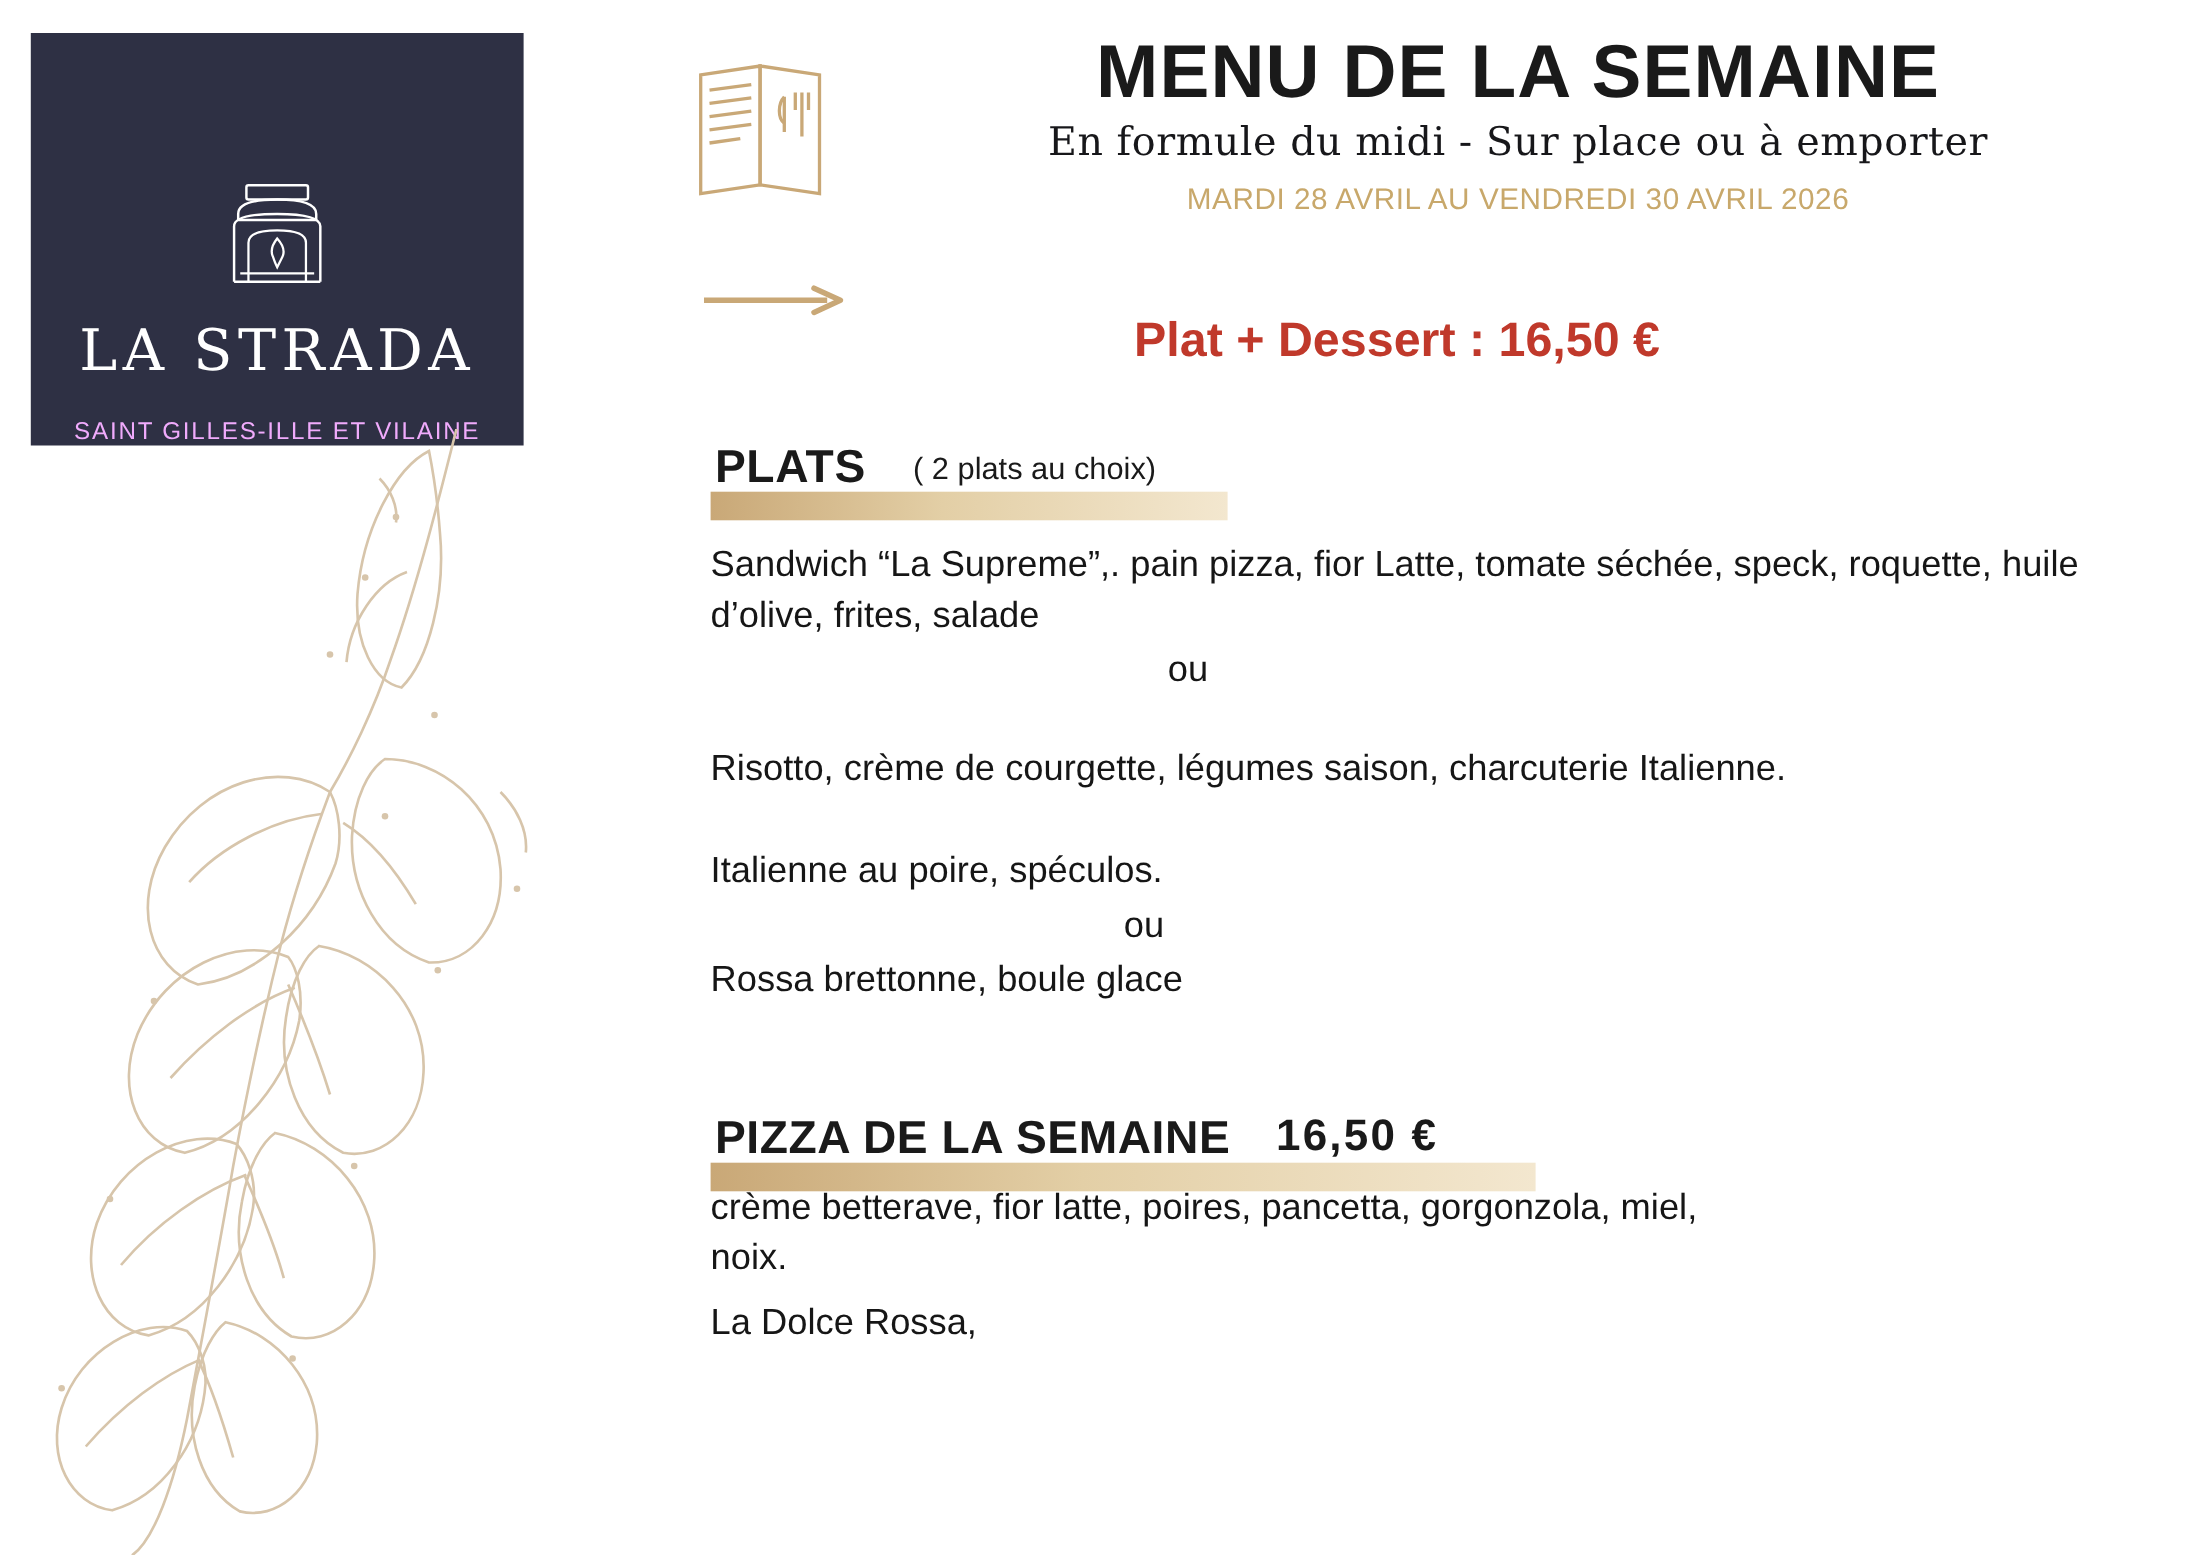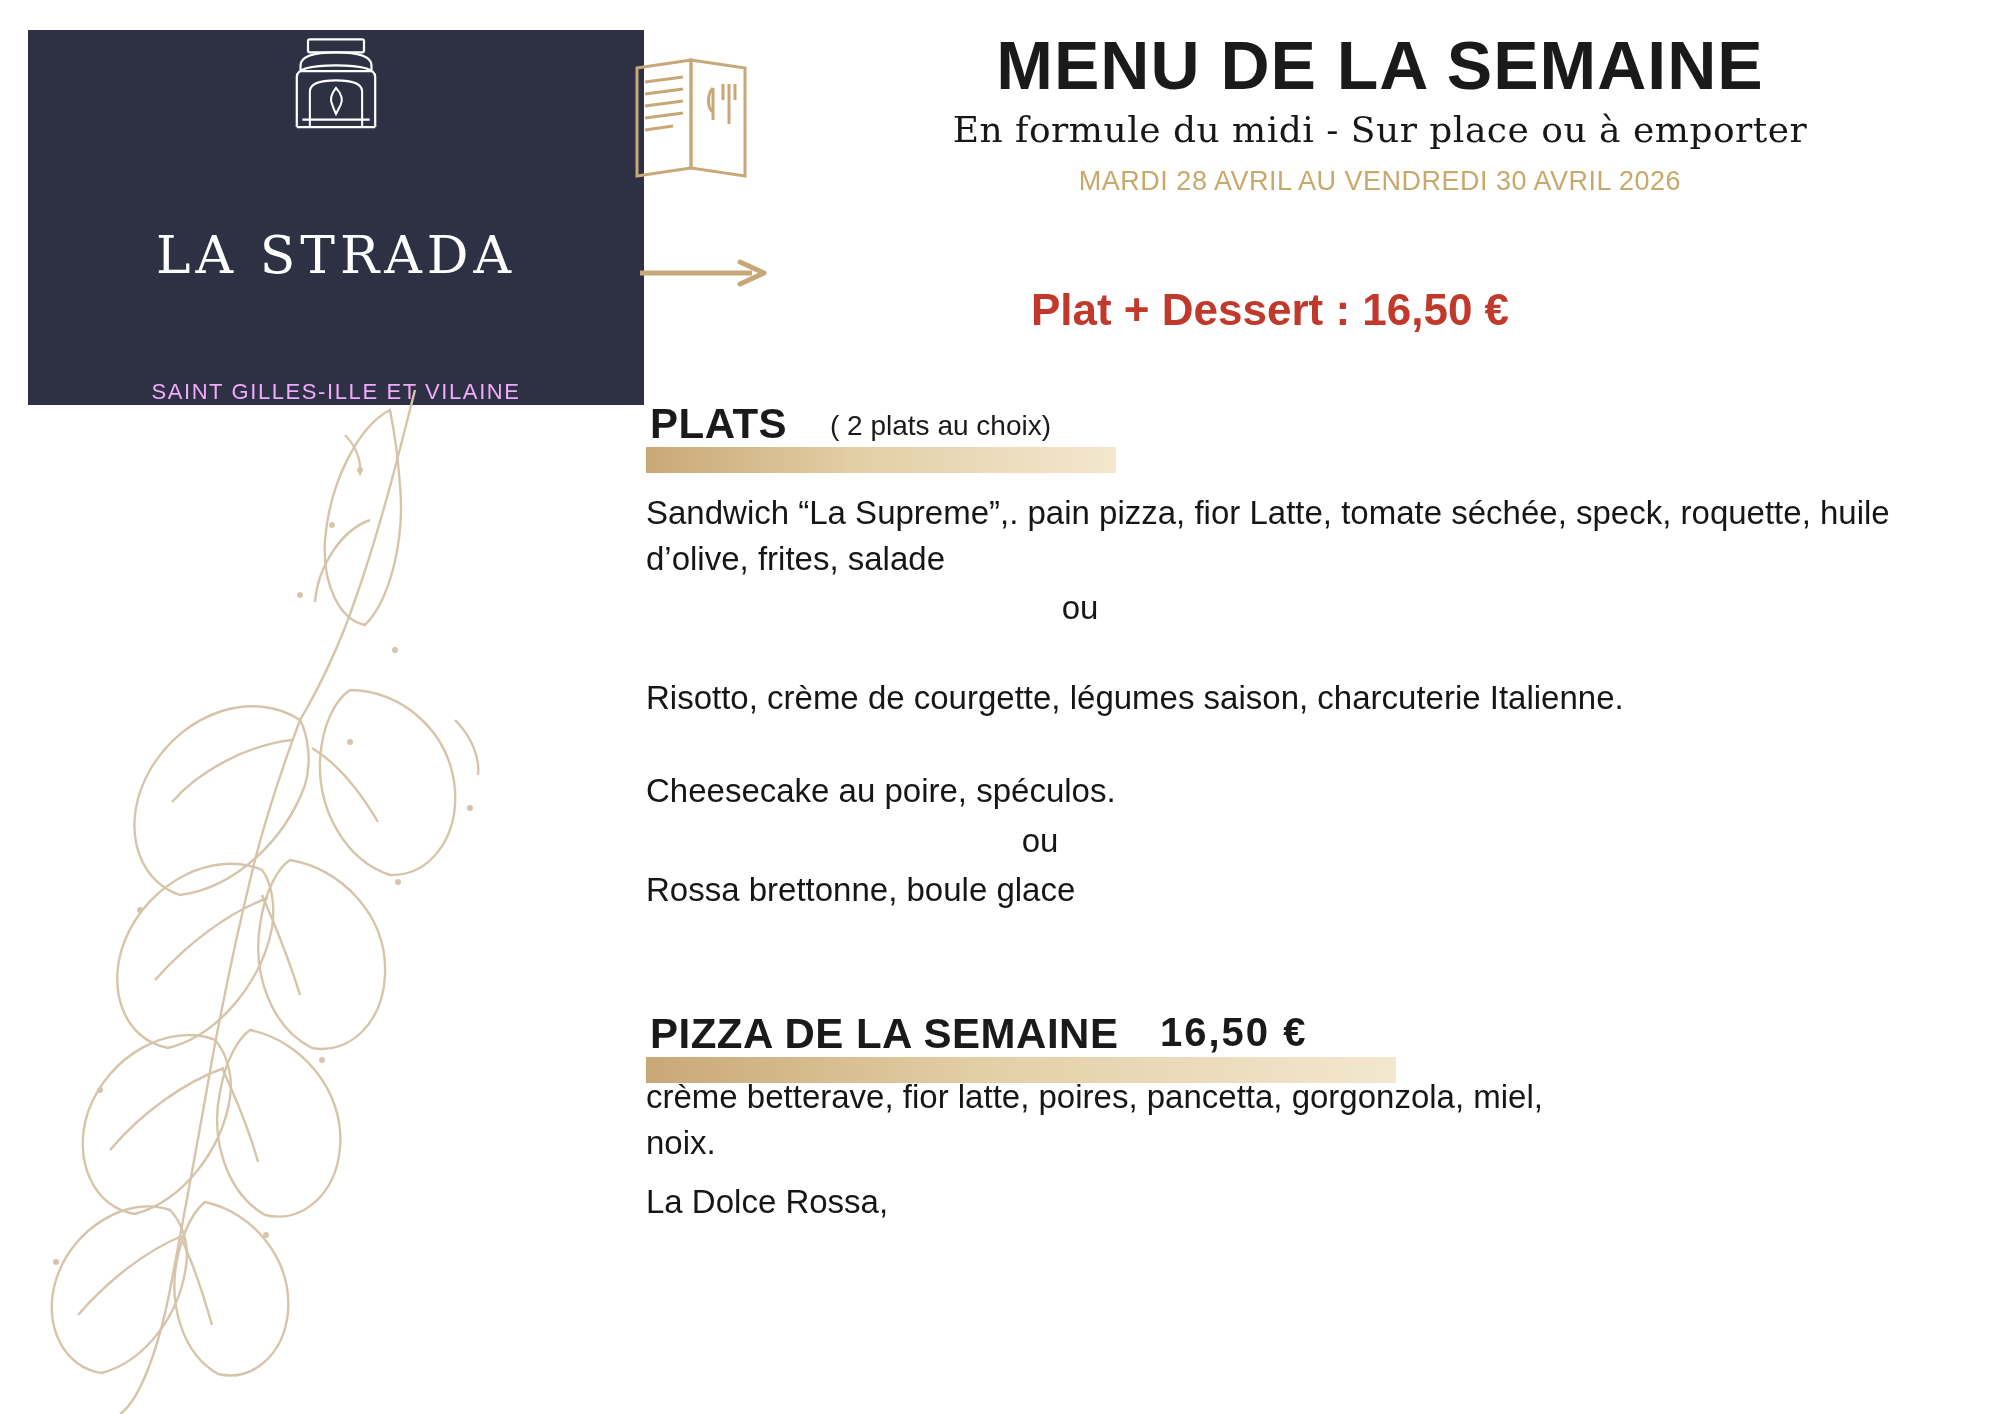--- a/index.html
+++ b/index.html
@@ -21,27 +21,27 @@
     position: absolute;
     left: 0;
     top: 0;
     width: 600px;
     height: 1414px;
   }
   .logo-box {
     position: absolute;
     left: 28px;
     top: 30px;
-    width: 616px;
+    width: 448px;
     height: 375px;
     background: #2e3044;
     display: flex;
     flex-direction: column;
     align-items: center;
-    justify-content: space-between;
+    justify-content: flex-end;
   }
   .oven-icon {
     width: 112px;
     height: 112px;
     margin-bottom: 18px;
   }
   .brand-name {
     color: #ffffff;
     font-size: 52px;
     letter-spacing: 5px;
@@ -292,21 +292,21 @@
       <div class="gold-bar" style="width: 470px;"></div>
       <div class="sec-title">PLATS</div>
       <div class="sec-note" style="left: 230px;">( 2 plats au choix)</div>
     </div>
     <div class="body-text">Sandwich “La Supreme”,. pain pizza, fior Latte, tomate séchée, speck, roquette, huile d’olive, frites, salade</div>
     <div class="body-text ou" style="margin-top:4px;width:960px;">ou</div>
     <div class="body-text" style="margin-top:44px;">Risotto, crème de courgette, légumes saison, charcuterie Italienne.</div>
   </div>
 
   <div class="section sec-desserts">
-    <div class="body-text">Cheesecake au poire, spéculos.</div>
+    <div class="body-text">Italienne au poire, spéculos.</div>
     <div class="body-text ou" style="margin-top:4px;width:880px;">ou</div>
     <div class="body-text" style="margin-top:4px;">Rossa brettonne, boule glace</div>
   </div>
 
   <div class="section sec-pizza">
     <div class="sec-headrow">
       <div class="gold-bar" style="width: 750px;"></div>
       <div class="sec-title">PIZZA DE LA SEMAINE</div>
       <div class="sec-price" style="left: 560px;">16,50 €</div>
     </div>

